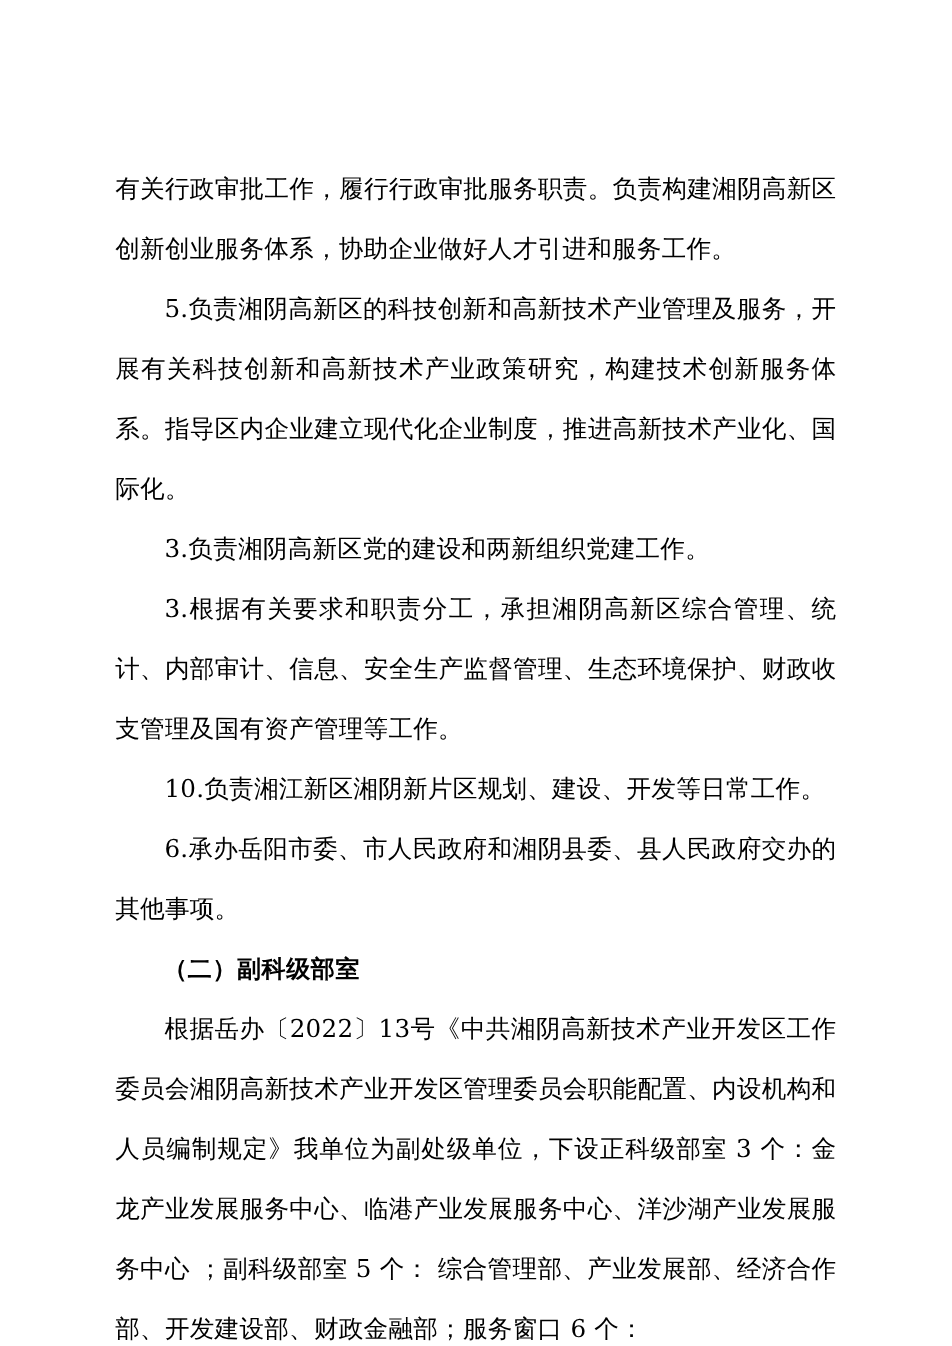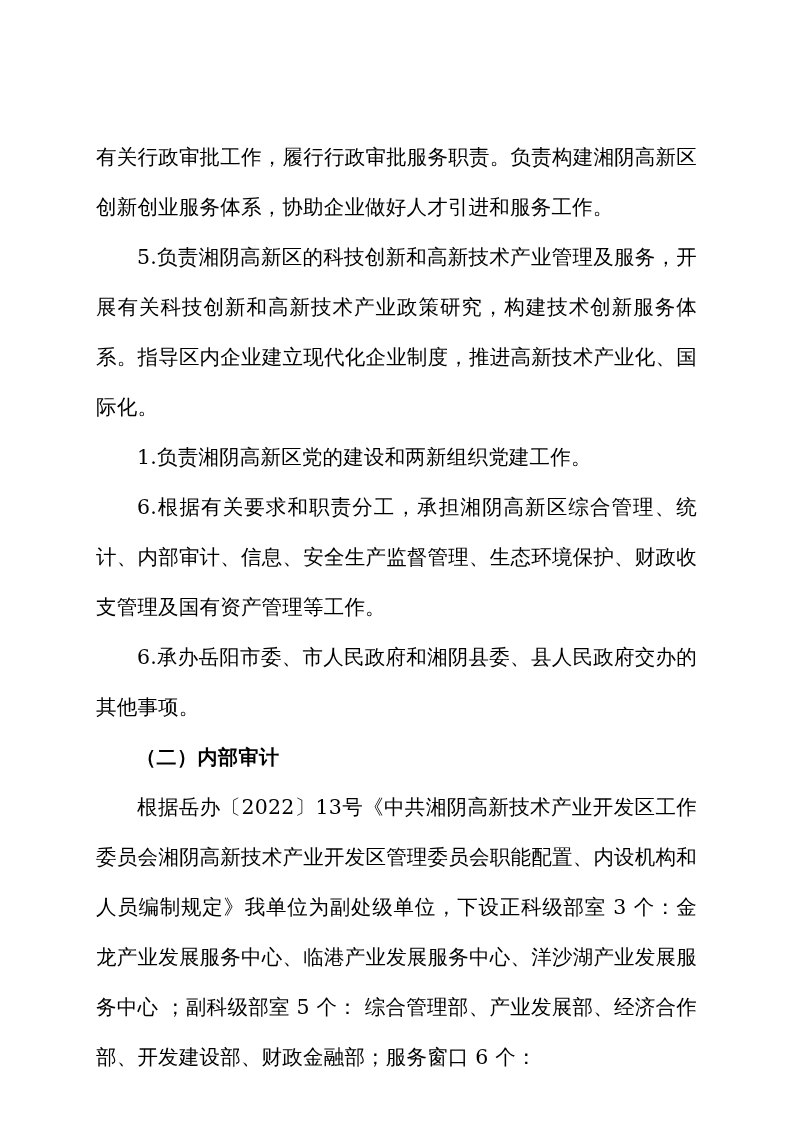--- a/index.html
+++ b/index.html
@@ -48,25 +48,26 @@
 </head>
 <body>
 
 <div class="page">
   <div class="doc-body">
 
     <p class="para no-indent">有关行政审批工作，履行行政审批服务职责。负责构建湘阴高新区创新创业服务体系，协助企业做好人才引进和服务工作。</p>
 
     <p class="para">5.负责湘阴高新区的科技创新和高新技术产业管理及服务，开展有关科技创新和高新技术产业政策研究，构建技术创新服务体系。指导区内企业建立现代化企业制度，推进高新技术产业化、国际化。</p>
 
-    <p class="para">1.负责湘阴高新区党的建设和两新组织党建工作。</p>
+    <p class="para">3.负责湘阴高新区党的建设和两新组织党建工作。</p>
 
-    <p class="para">6.根据有关要求和职责分工，承担湘阴高新区综合管理、统计、内部审计、信息、安全生产监督管理、生态环境保护、财政收支管理及国有资产管理等工作。</p>
+    <p class="para">3.根据有关要求和职责分工，承担湘阴高新区综合管理、统计、内部审计、信息、安全生产监督管理、生态环境保护、财政收支管理及国有资产管理等工作。</p>
 
+    <p class="para">10.负责湘江新区湘阴新片区规划、建设、开发等日常工作。</p>
 
     <p class="para">6.承办岳阳市委、市人民政府和湘阴县委、县人民政府交办的其他事项。</p>
 
-    <p class="heading">（二）内部审计</p>
+    <p class="heading">（二）副科级部室</p>
 
     <p class="para">根据岳办〔2022〕13号《中共湘阴高新技术产业开发区工作委员会湘阴高新技术产业开发区管理委员会职能配置、内设机构和人员编制规定》我单位为副处级单位，下设正科级部室 3 个：金龙产业发展服务中心、临港产业发展服务中心、洋沙湖产业发展服务中心 ；副科级部室 5 个： 综合管理部、产业发展部、经济合作部、开发建设部、财政金融部；服务窗口 6 个：</p>
 
   </div>
 </div>
 
 </body></html>

